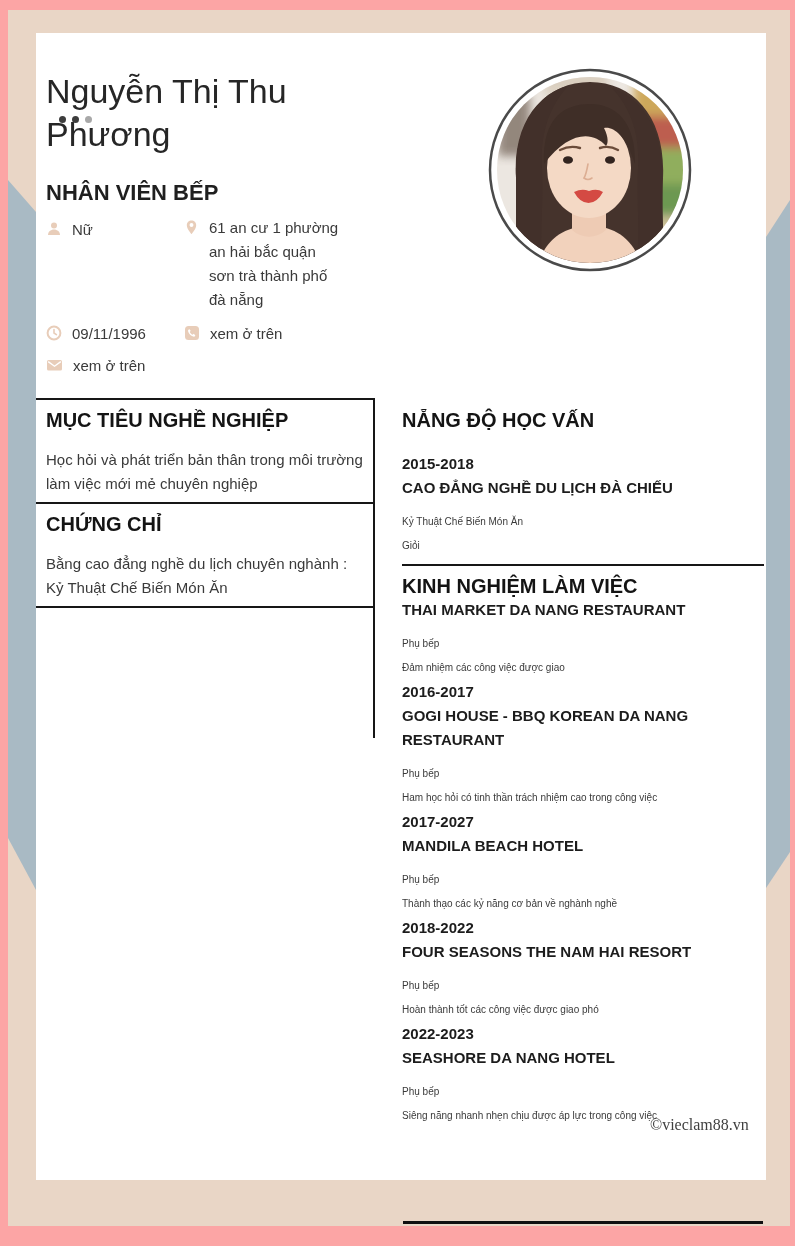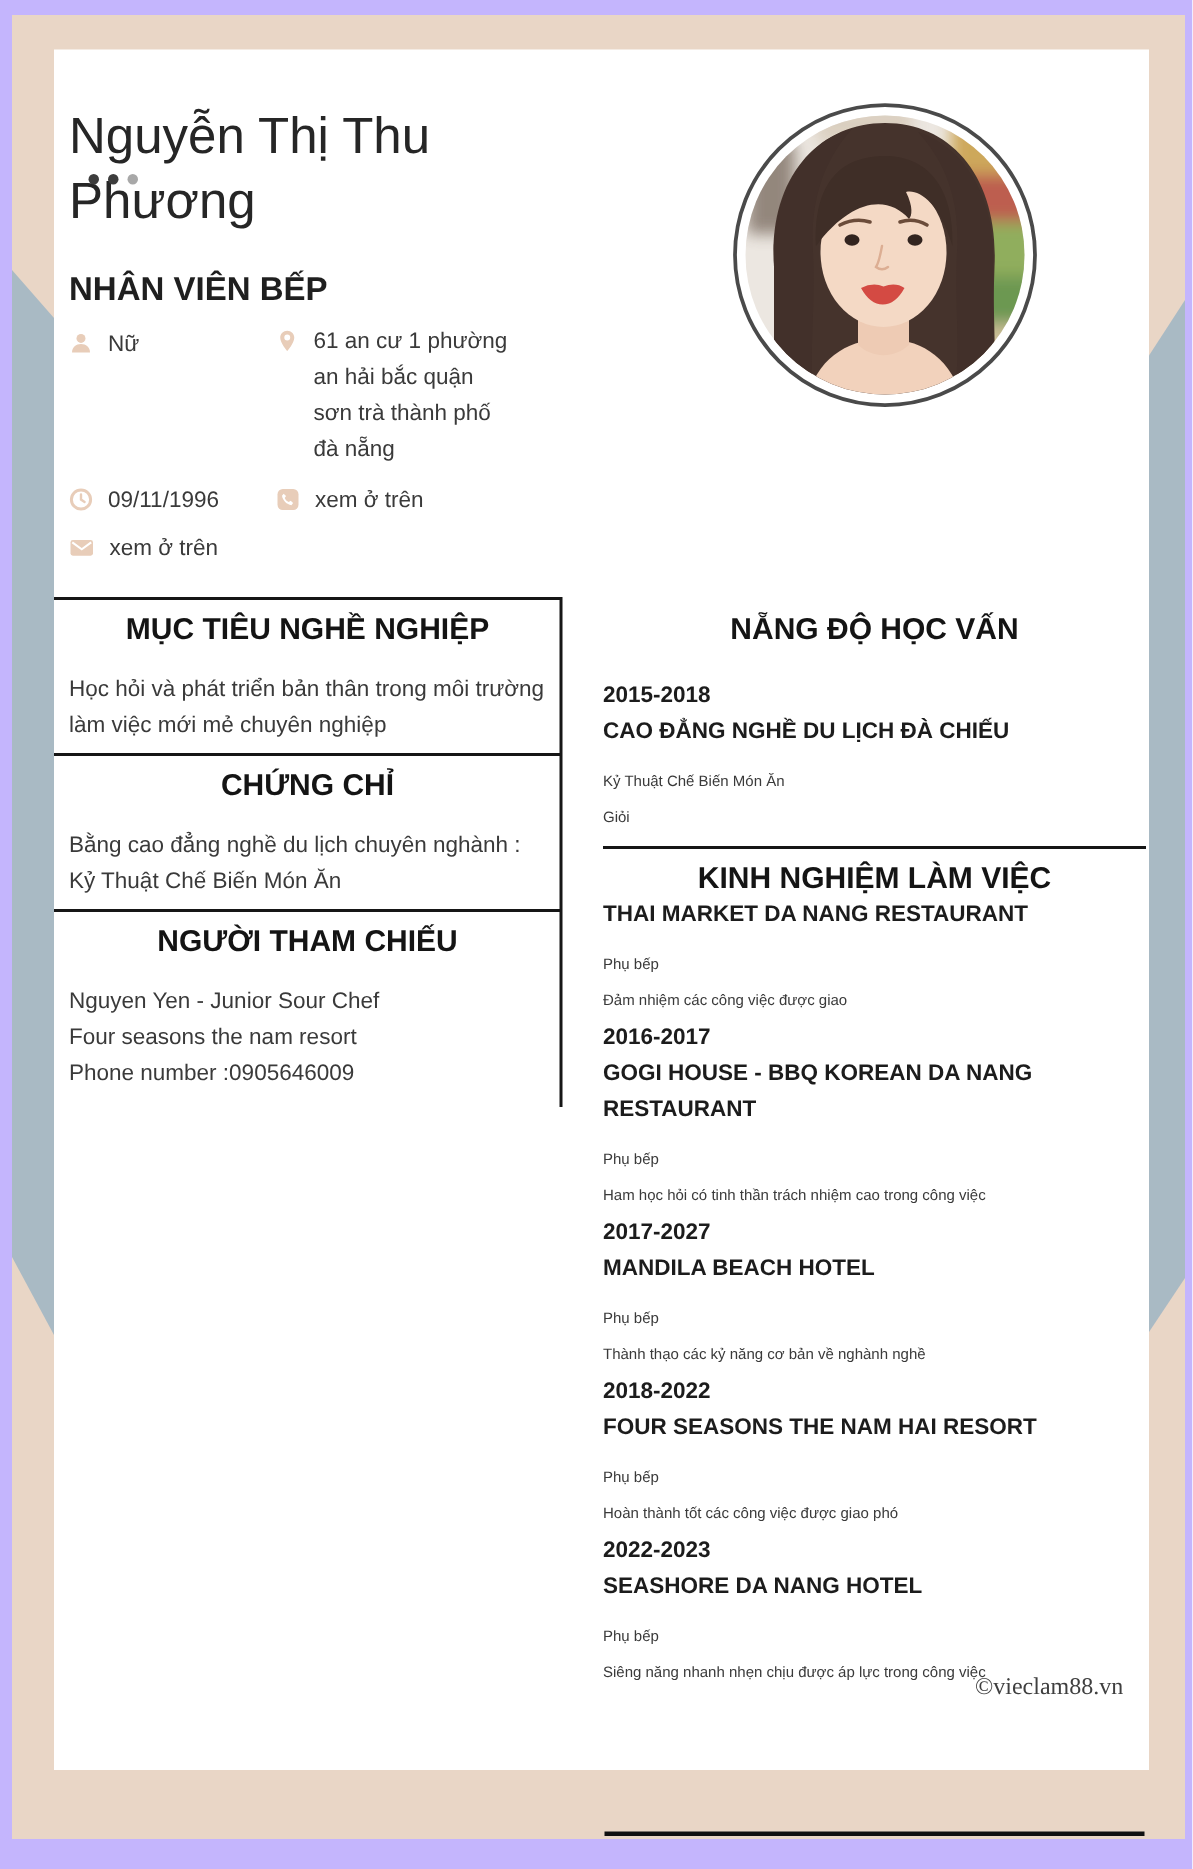--- a/index.html
+++ b/index.html
@@ -1,18 +1,18 @@
 <!DOCTYPE html>
 <html><head>
 <meta charset="utf-8">
 <style>
   * { margin:0; padding:0; box-sizing:border-box; }
   body { margin:0; background:#fff; }
   .page {
-    position:relative; width:795px; height:1246px; background:#c4b5fd;
+    position:relative; width:795px; height:1246px; background:#fca5a5;
     overflow:hidden; font-family:"Liberation Sans","DejaVu Sans",sans-serif;
     color:#3a3a3a;
   }
   .peach-frame { position:absolute; left:8px; top:10px; width:782px; height:1216px; background:#e9d6c6; }
   .band-left {
     position:absolute; left:8px; top:180px; width:28px; height:710px; background:#a9bac4;
     clip-path:polygon(0 0, 100% 32px, 100% 100%, 0 658px);
   }
   .band-right {
     position:absolute; left:766px; top:200px; width:24px; height:688px; background:#a9bac4;
@@ -44,21 +44,21 @@
 
   .col-left {
     position:absolute; left:36px; top:398px; width:338px;
     border-top:2px solid #161616;
   }
   .v-divider { position:absolute; left:373px; top:398px; width:2px; height:340px; background:#161616; }
   .col-right { position:absolute; left:402px; top:398px; width:362px; }
 
   h2.sec-title {
     font-size:20px; line-height:24px; font-weight:700; color:#141414;
-    text-align:center; padding-top:8px;
+    padding-top:8px;
   }
   .col-left .section { padding:0 10px; }
   .col-left .section .sec-body { margin-top:16px; font-size:15px; line-height:24px; color:#3a3a3a; }
   .col-left .section.bordered { border-bottom:2px solid #161616; padding-bottom:6px; }
   .ref-line { font-size:15px; line-height:24px; color:#3a3a3a; }
   .col-left .section .sec-body.refs { margin-top:16px; }
 
   .col-right h2.sec-title.first { padding-top:10px; }
   .entry-head { font-weight:700; font-size:15px; line-height:24px; color:#1c1c1c; }
   .edu-head { margin-top:20px; }
@@ -170,28 +170,20 @@
 
   <div class="col-left">
     <div class="section bordered">
       <h2 class="sec-title">MỤC TIÊU NGHỀ NGHIỆP</h2>
       <p class="sec-body">Học hỏi và phát triển bản thân trong môi trường làm việc mới mẻ chuyên nghiệp</p>
     </div>
     <div class="section bordered">
       <h2 class="sec-title">CHỨNG CHỈ</h2>
       <p class="sec-body">Bằng cao đẳng nghề du lịch chuyên nghành : Kỷ Thuật Chế Biến Món Ăn</p>
     </div>
-    <div class="section">
-      <h2 class="sec-title">NGƯỜI THAM CHIẾU</h2>
-      <div class="sec-body refs">
-        <p class="ref-line">Nguyen Yen - Junior Sour Chef</p>
-        <p class="ref-line">Four seasons the nam resort</p>
-        <p class="ref-line">Phone number :0905646009</p>
-      </div>
-    </div>
   </div>
 
   <div class="v-divider"></div>
 
   <div class="col-right">
     <h2 class="sec-title first">NẴNG ĐỘ HỌC VẤN</h2>
     <div class="edu-entry">
       <div class="entry-head edu-head">2015-2018</div>
       <div class="entry-head">CAO ĐẲNG NGHỀ DU LỊCH ĐÀ CHIẾU</div>
       <div class="entry-body">

